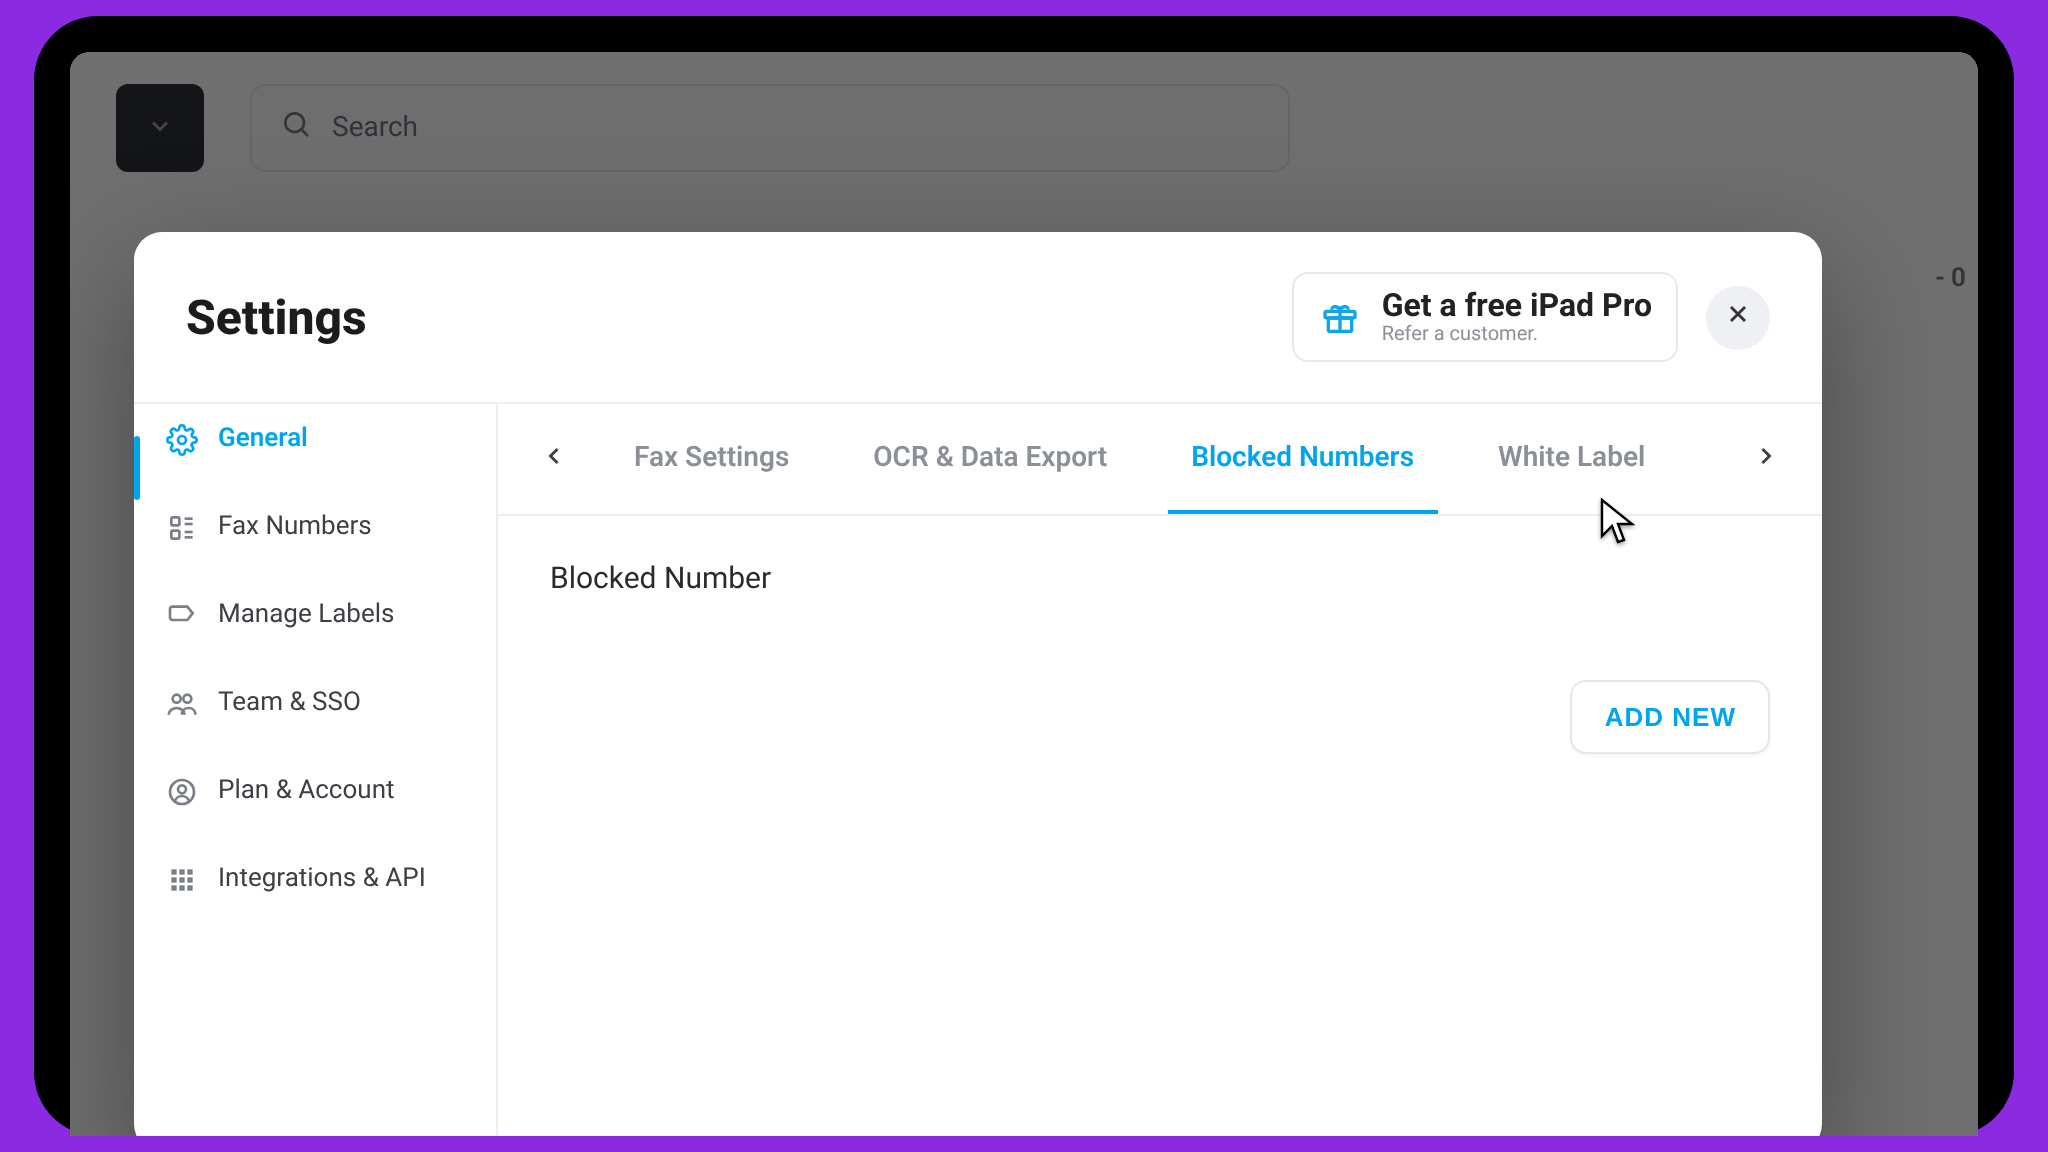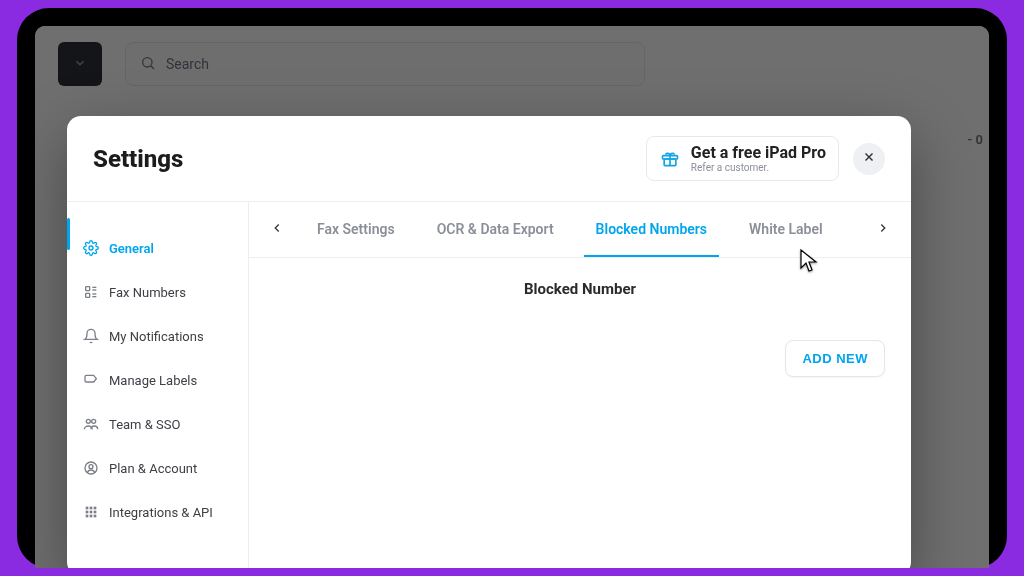--- a/index.html
+++ b/index.html
@@ -39,35 +39,35 @@
     padding: 6px 12px; background:#fff;
   }
   .promo-icon { width:22px; height:22px; color:#0ea5e9; display:flex;align-items:center;justify-content:center; }
   .promo-text { display:flex; flex-direction:column; line-height:1.2; }
   .promo-title { font-size:16px; font-weight:700; color:#222; }
   .promo-sub { font-size:10px; color:#8b8f98; }
   .close-btn { width:32px; height:32px; border-radius:50%; background:#eef0f3; display:flex;align-items:center;justify-content:center; color:#333; cursor:pointer; }
 
   .modal-body { flex:1; display:flex; min-height:0; }
   .sidebar { width: 182px; border-right:1px solid #eceef1; padding-top:10px; }
-  .side-item { display:flex; align-items:flex-end; gap:10px; height:44px; padding:0 16px; font-size:13px; color:#3d3f45; cursor:pointer; position:relative; }
+  .side-item { display:flex; align-items:flex-start; gap:10px; height:44px; padding:0 16px; font-size:13px; color:#3d3f45; cursor:pointer; position:relative; }
   .side-item.active { color:#00a6ed; font-weight:600; }
   .side-item.active::before { content:""; position:absolute; left:0; top:6px; bottom:6px; width:3px; background:#00a6ed; border-radius:2px; }
   .side-icon { width:16px; height:16px; color:#7b7f88; display:flex;align-items:center;justify-content:center; flex-shrink:0; }
   .side-item.active .side-icon { color:#00a6ed; }
 
   .content { flex:1; padding: 0 0 0 0; display:flex; flex-direction:column; }
   .tabs-row { display:flex; align-items:center; height:56px; padding: 0 14px; border-bottom:1px solid #eceef1; gap:4px; }
   .tab-arrow { width:28px; height:36px; display:flex;align-items:center;justify-content:center; color:#3d3f45; cursor:pointer; }
   .tabs { flex:1; display:flex; align-items:stretch; height:100%; gap:18px; padding:0 10px; }
   .tab { display:flex; align-items:center; padding:0 12px; font-size:14px; color:#8b8f98; font-weight:600; cursor:pointer; border-bottom:2px solid transparent;}
   .tab.active { color:#00a6ed; border-bottom-color:#00a6ed; }
 
   .content-inner { padding: 22px 26px; }
-  .section-title { font-size:15px; font-weight:700; color:#2a2b2e;text-align:center; }
+  .section-title { font-size:15px; font-weight:400; color:#2a2b2e; }
   .addnew-row { display:flex; justify-content:flex-end; padding: 20px 26px 0 0; }
   .addnew-btn { border:1px solid #e3e6ea; background:#fff; color:#00a6ed; font-weight:800; font-size:13px; letter-spacing:0.5px; padding:10px 16px; border-radius:8px; cursor:pointer; box-shadow:0 1px 2px rgba(0,0,0,0.04); }
 
   .right-edge { position:absolute; top: 106px; right: 6px; color:#333; font-size:13px; font-weight:600; }
 
   .cursor { position:absolute; pointer-events:none; }
   .cursor svg { filter: drop-shadow(0 1px 1px rgba(0,0,0,0.4)); }
 </style>
 </head>
 <body>
@@ -150,29 +150,20 @@
                   <line x1="14" y1="5" x2="20" y2="5"></line>
                   <line x1="14" y1="9" x2="20" y2="9"></line>
                   <rect x="4" y="14" width="6" height="6" rx="1"></rect>
                   <line x1="14" y1="15" x2="20" y2="15"></line>
                   <line x1="14" y1="19" x2="20" y2="19"></line>
                 </svg>
             </span>
             <span>Fax Numbers</span>
           </div>
 
-          <div class="side-item">
-            <span class="side-icon">
-              <svg width="16" height="16" viewBox="0 0 24 24" fill="none" stroke="currentColor" stroke-width="2">
-                  <path d="M18 8a6 6 0 1 0-12 0c0 7-3 9-3 9h18s-3-2-3-9"></path>
-                  <path d="M13.7 21a2 2 0 0 1-3.4 0"></path>
-                </svg>
-            </span>
-            <span>My Notifications</span>
-          </div>
 
           <div class="side-item">
             <span class="side-icon">
               <svg width="16" height="16" viewBox="0 0 24 24" fill="none" stroke="currentColor" stroke-width="2">
                   <path d="M3 7v6a2 2 0 0 0 2 2h11l4-5-4-5H5a2 2 0 0 0-2 2z"></path>
                 </svg>
             </span>
             <span>Manage Labels</span>
           </div>
 

